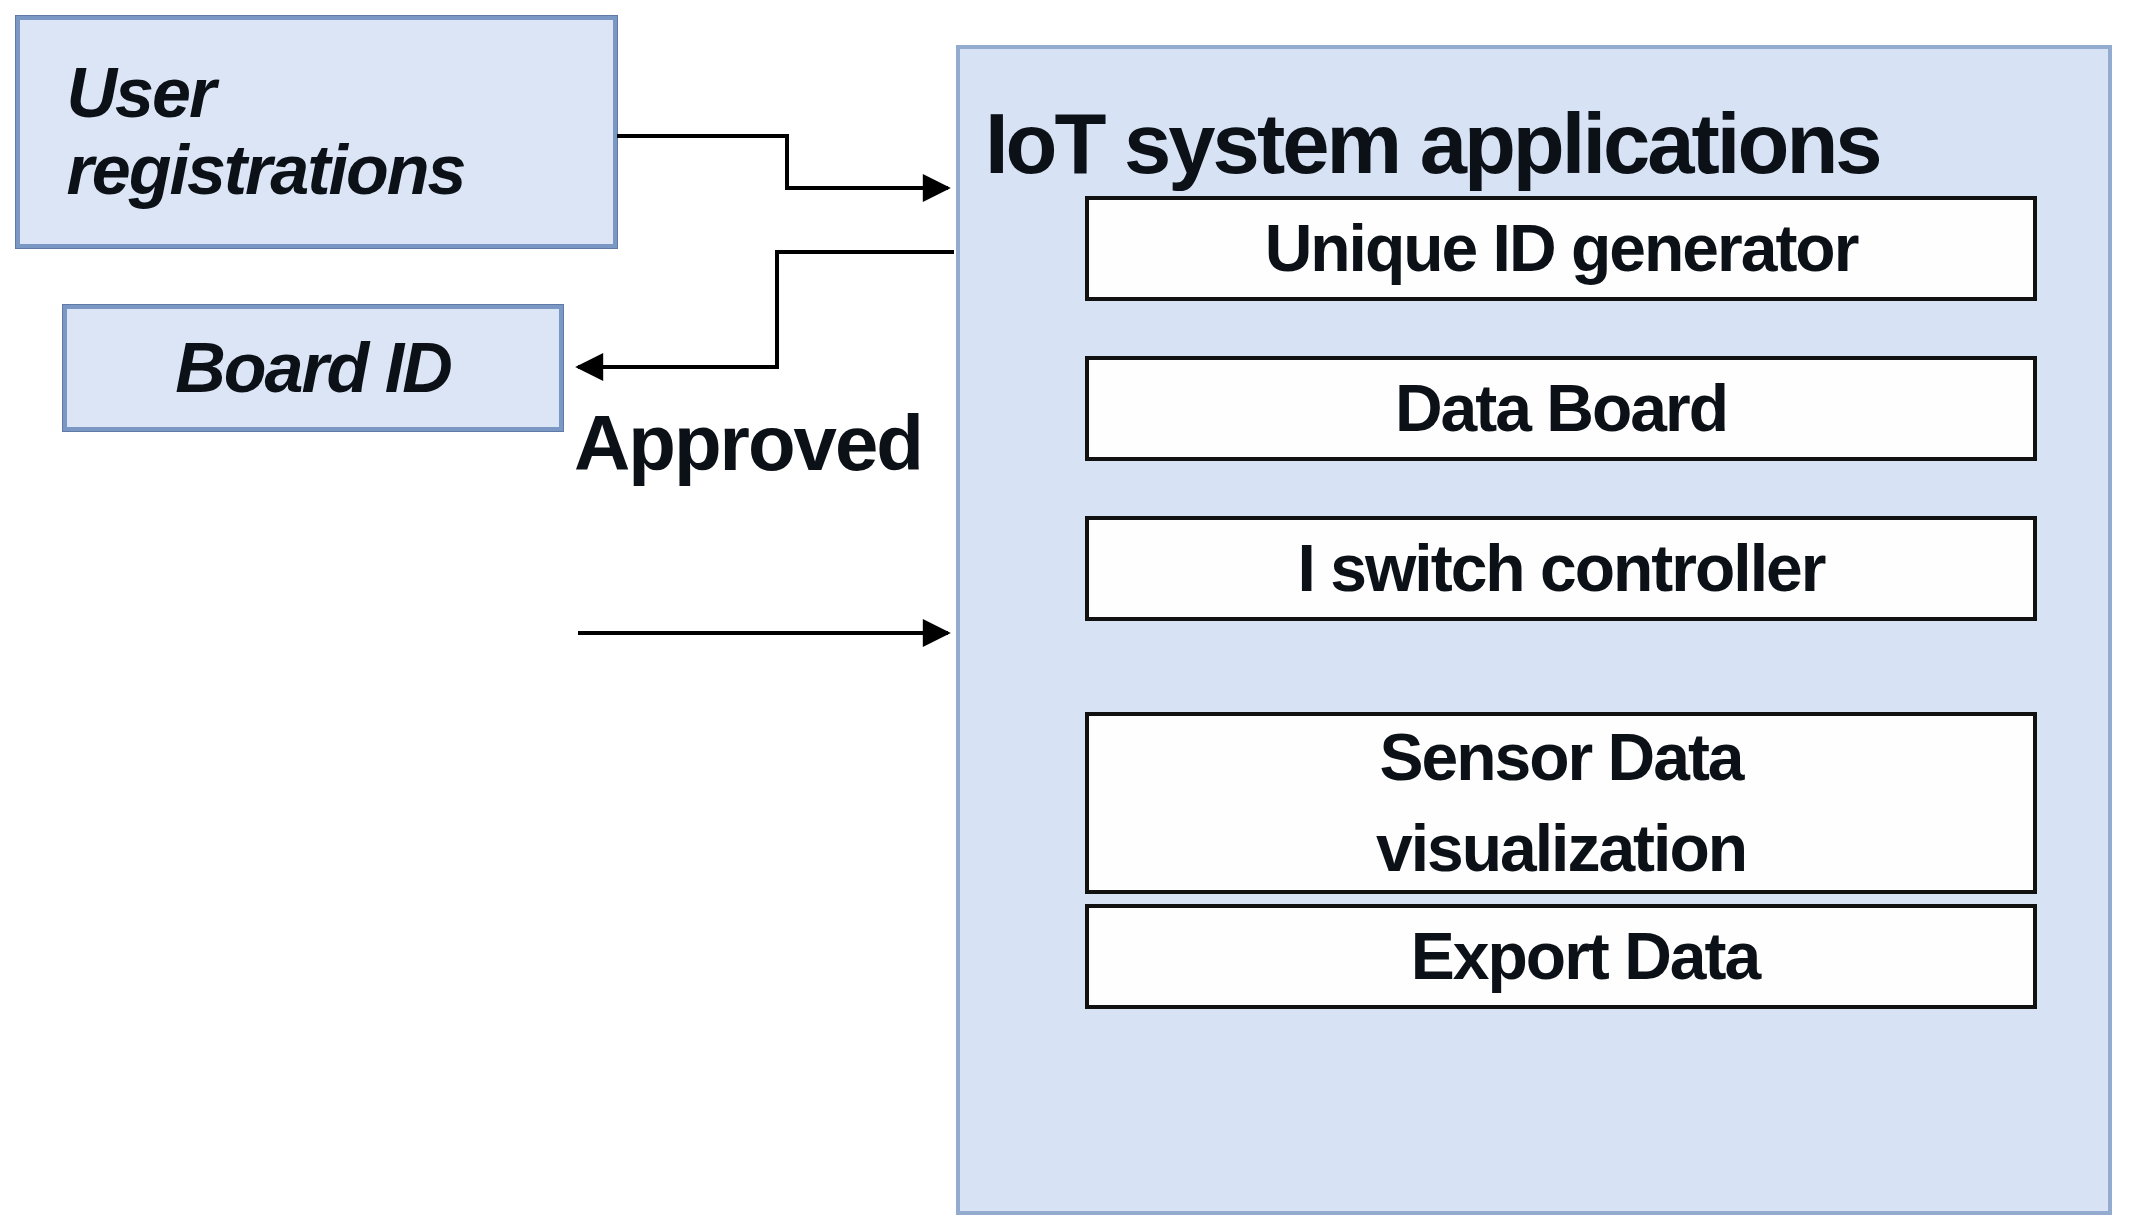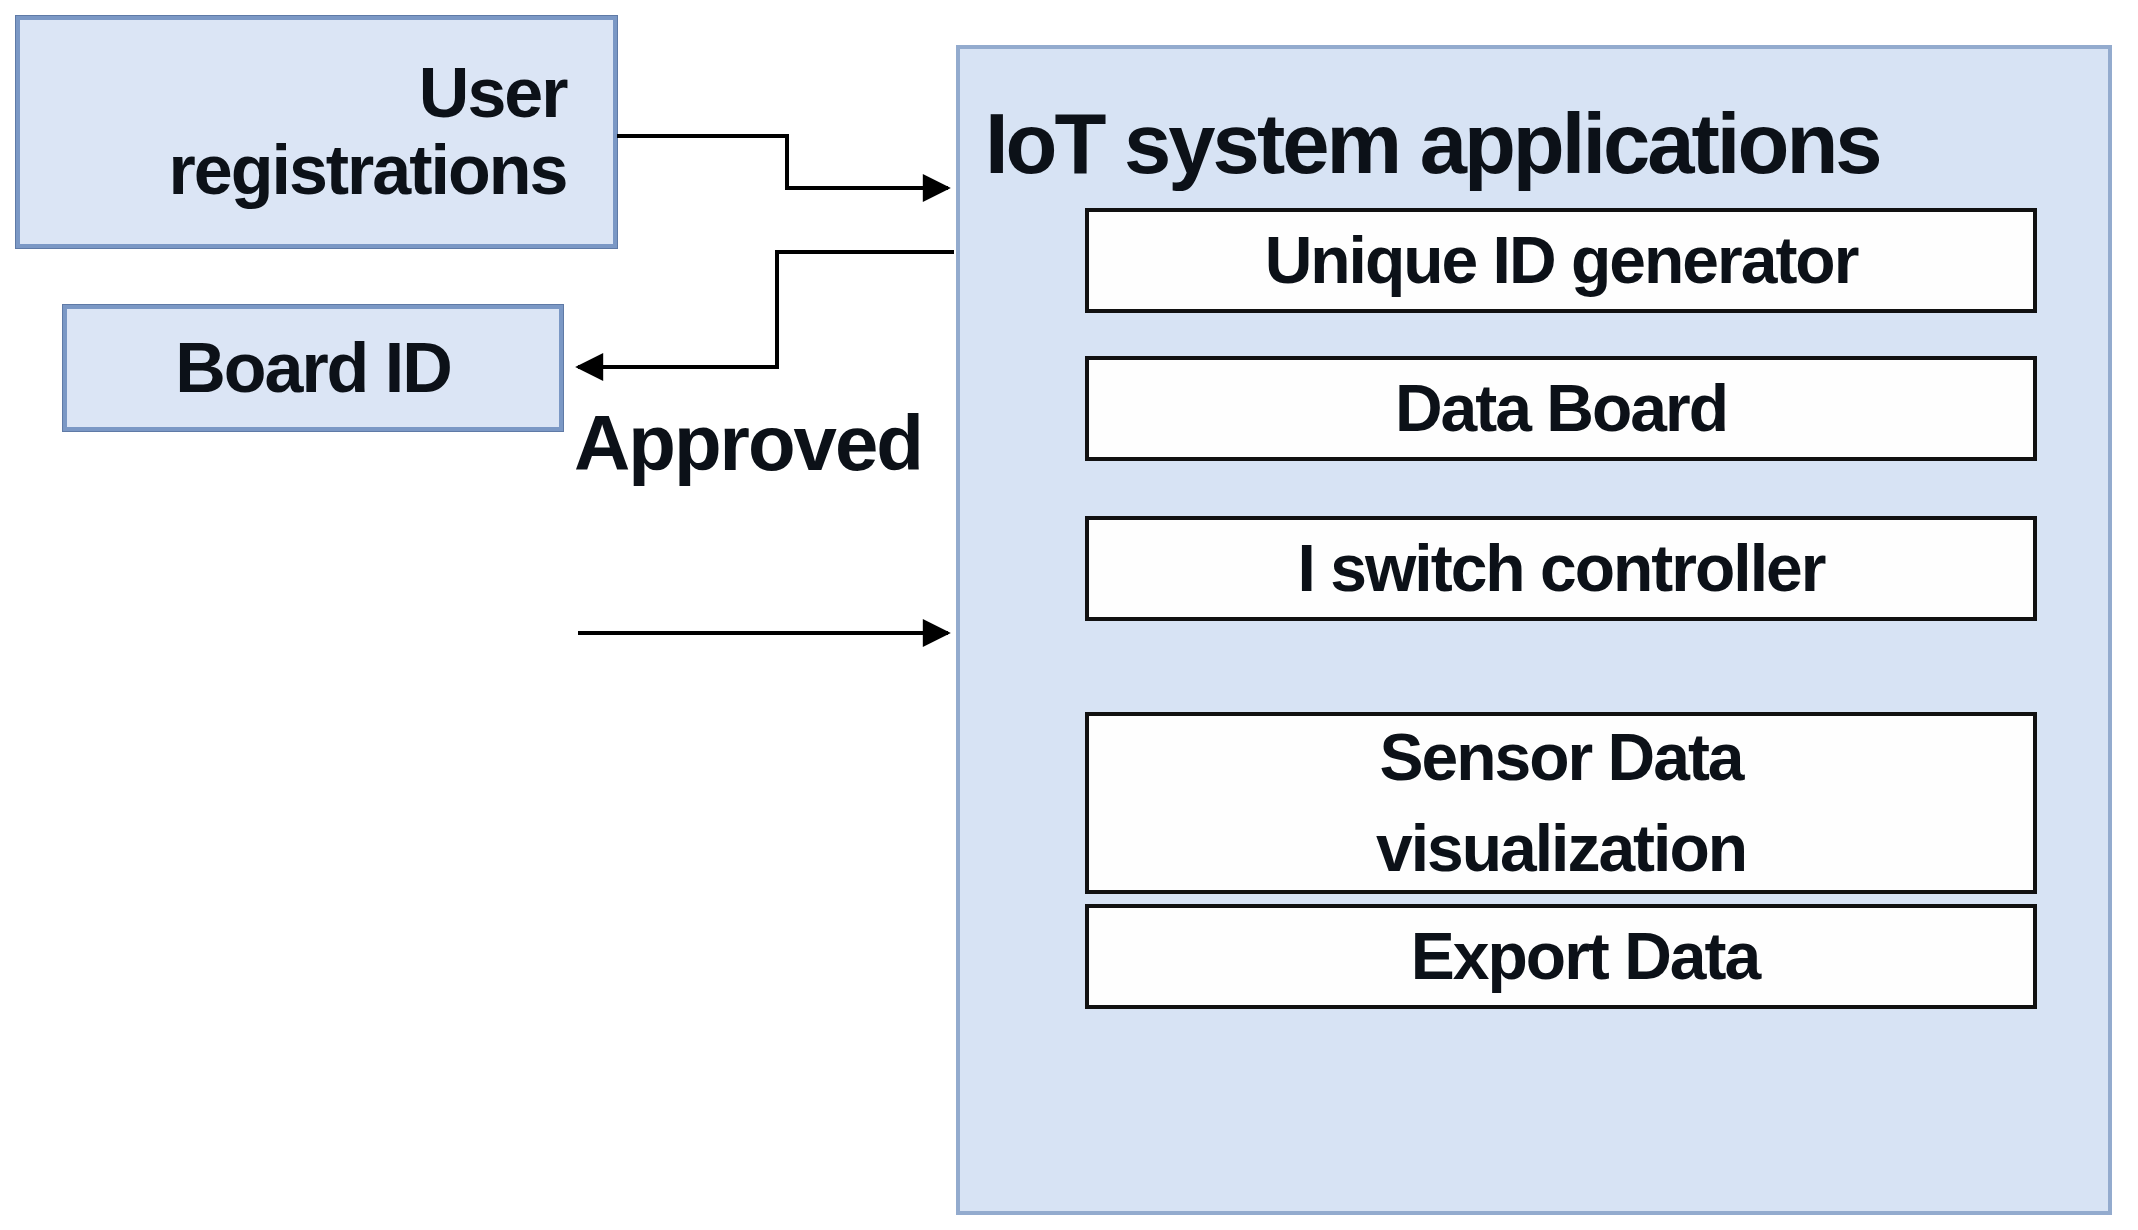--- a/index.html
+++ b/index.html
@@ -20,21 +20,22 @@
   
   .node {
     position: absolute;
     box-sizing: border-box;
     background: #dbe5f5;
     border: 4px solid #7b98c5;
     outline: 1px solid #5f7aa6;
     display: flex;
     align-items: center;
     justify-content: center;
-    text-align: right;
+    text-align: left;
+    font-style: italic;
   }
   .node .lbl {
     font-size: 70px;
     line-height: 1.1;
     letter-spacing: -2px;
   }
   .node-reg   { left: 16px;  top: 16px;  width: 601px; height: 232px; }
   .node-reg .lbl { max-width: 500px; }
   .node-uid   { left: 63px;  top: 305px; width: 500px; height: 126px; }
   .node-login { left: 22px;  top: 559px; width: 554px; height: 130px; }
@@ -73,21 +74,21 @@
     display: flex;
     align-items: center;
     justify-content: center;
     text-align: center;
   }
   .module .lbl {
     font-size: 66px;
     line-height: 1.38;
     letter-spacing: -2px;
   }
-  .module-1 { top: 196px; height: 105px; margin-top: 12px; }
+  .module-1 { top: 196px; height: 105px; }
   .module-2 { top: 356px; height: 105px; }
   .module-3 { top: 516px; height: 105px; }
   .module-4 { top: 668px; height: 182px; margin-top: 44px; }
   .module-4 .lbl { max-width: 560px; }
   .module-5 { top: 904px; height: 105px; padding-left: 48px; }
 
   
   .connectors {
     position: absolute;
     left: 0;

